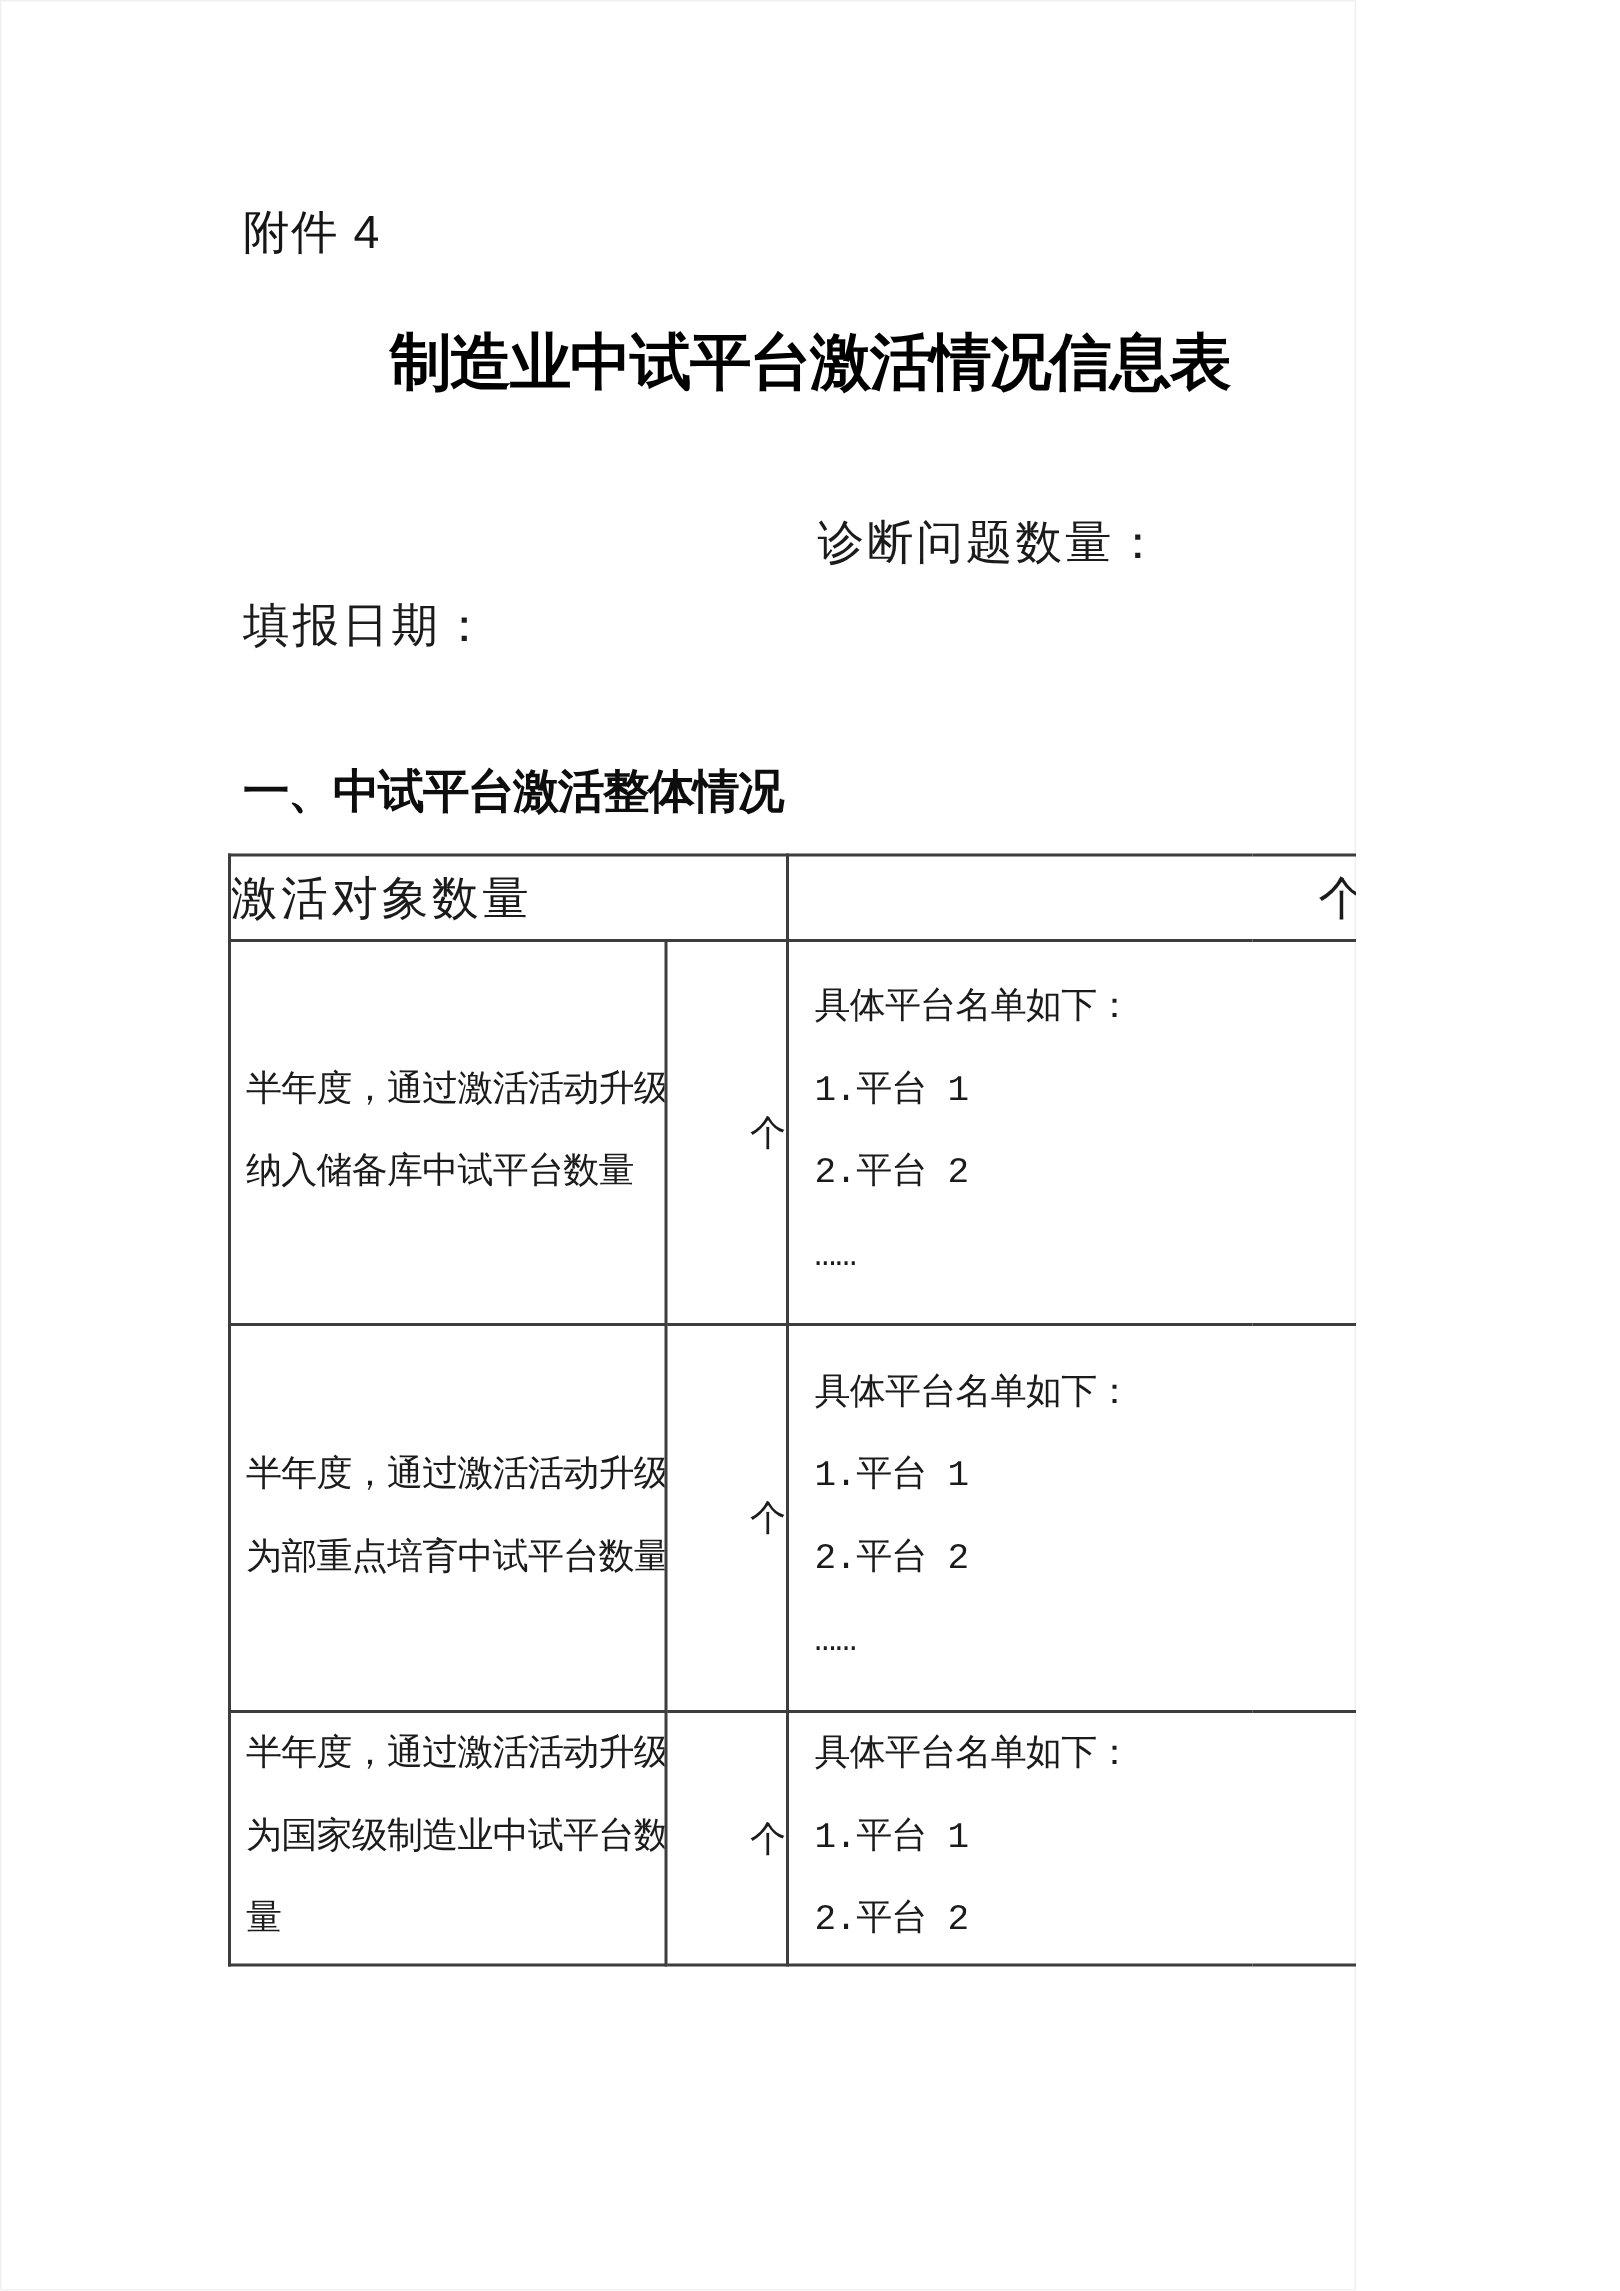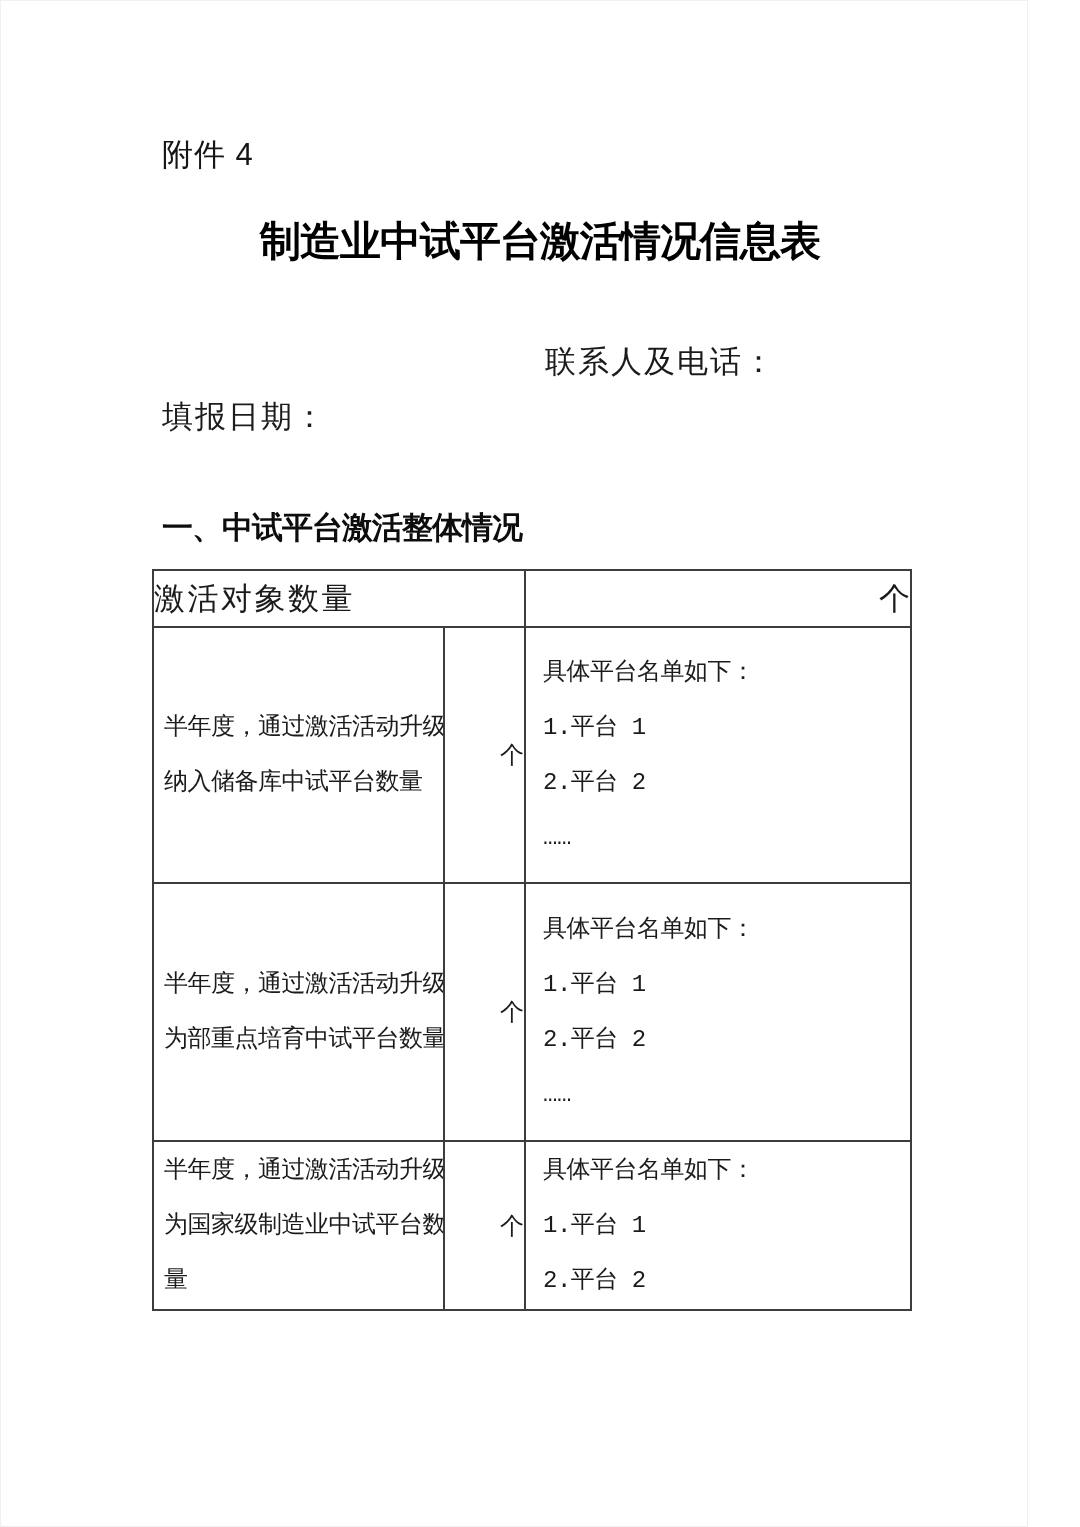--- a/index.html
+++ b/index.html
@@ -2,21 +2,21 @@
 <html><head>
 <meta charset="utf-8">
 <style>
   html, body {
     margin: 0;
     padding: 0;
     background: #ffffff;
   }
   .page {
     position: relative;
-    width: 1028px;
+    width: 904px;
     height: 1527px;
     background: #ffffff;
     color: #111111;
     overflow: hidden;
     box-shadow: inset 0 0 0 1px #f0f0f0;
   }
 
   
   .attachment {
     position: absolute;
@@ -119,21 +119,21 @@
 </head>
 <body>
 
 <div class="page">
 
   <div class="attachment">附件 4</div>
 
   <h1 class="doc-title">制造业中试平台激活情况信息表</h1>
 
 
-  <div class="field field-contact">联系人及电话：</div>
+  <div class="field field-contact">诊断问题数量：</div>
 
   <div class="field field-date">填报日期：</div>
 
   <div class="section-heading">一、中试平台激活整体情况</div>
 
   <table class="info-table">
     <colgroup>
       <col class="col-a">
         <col class="col-b">
         <col class="col-c">

